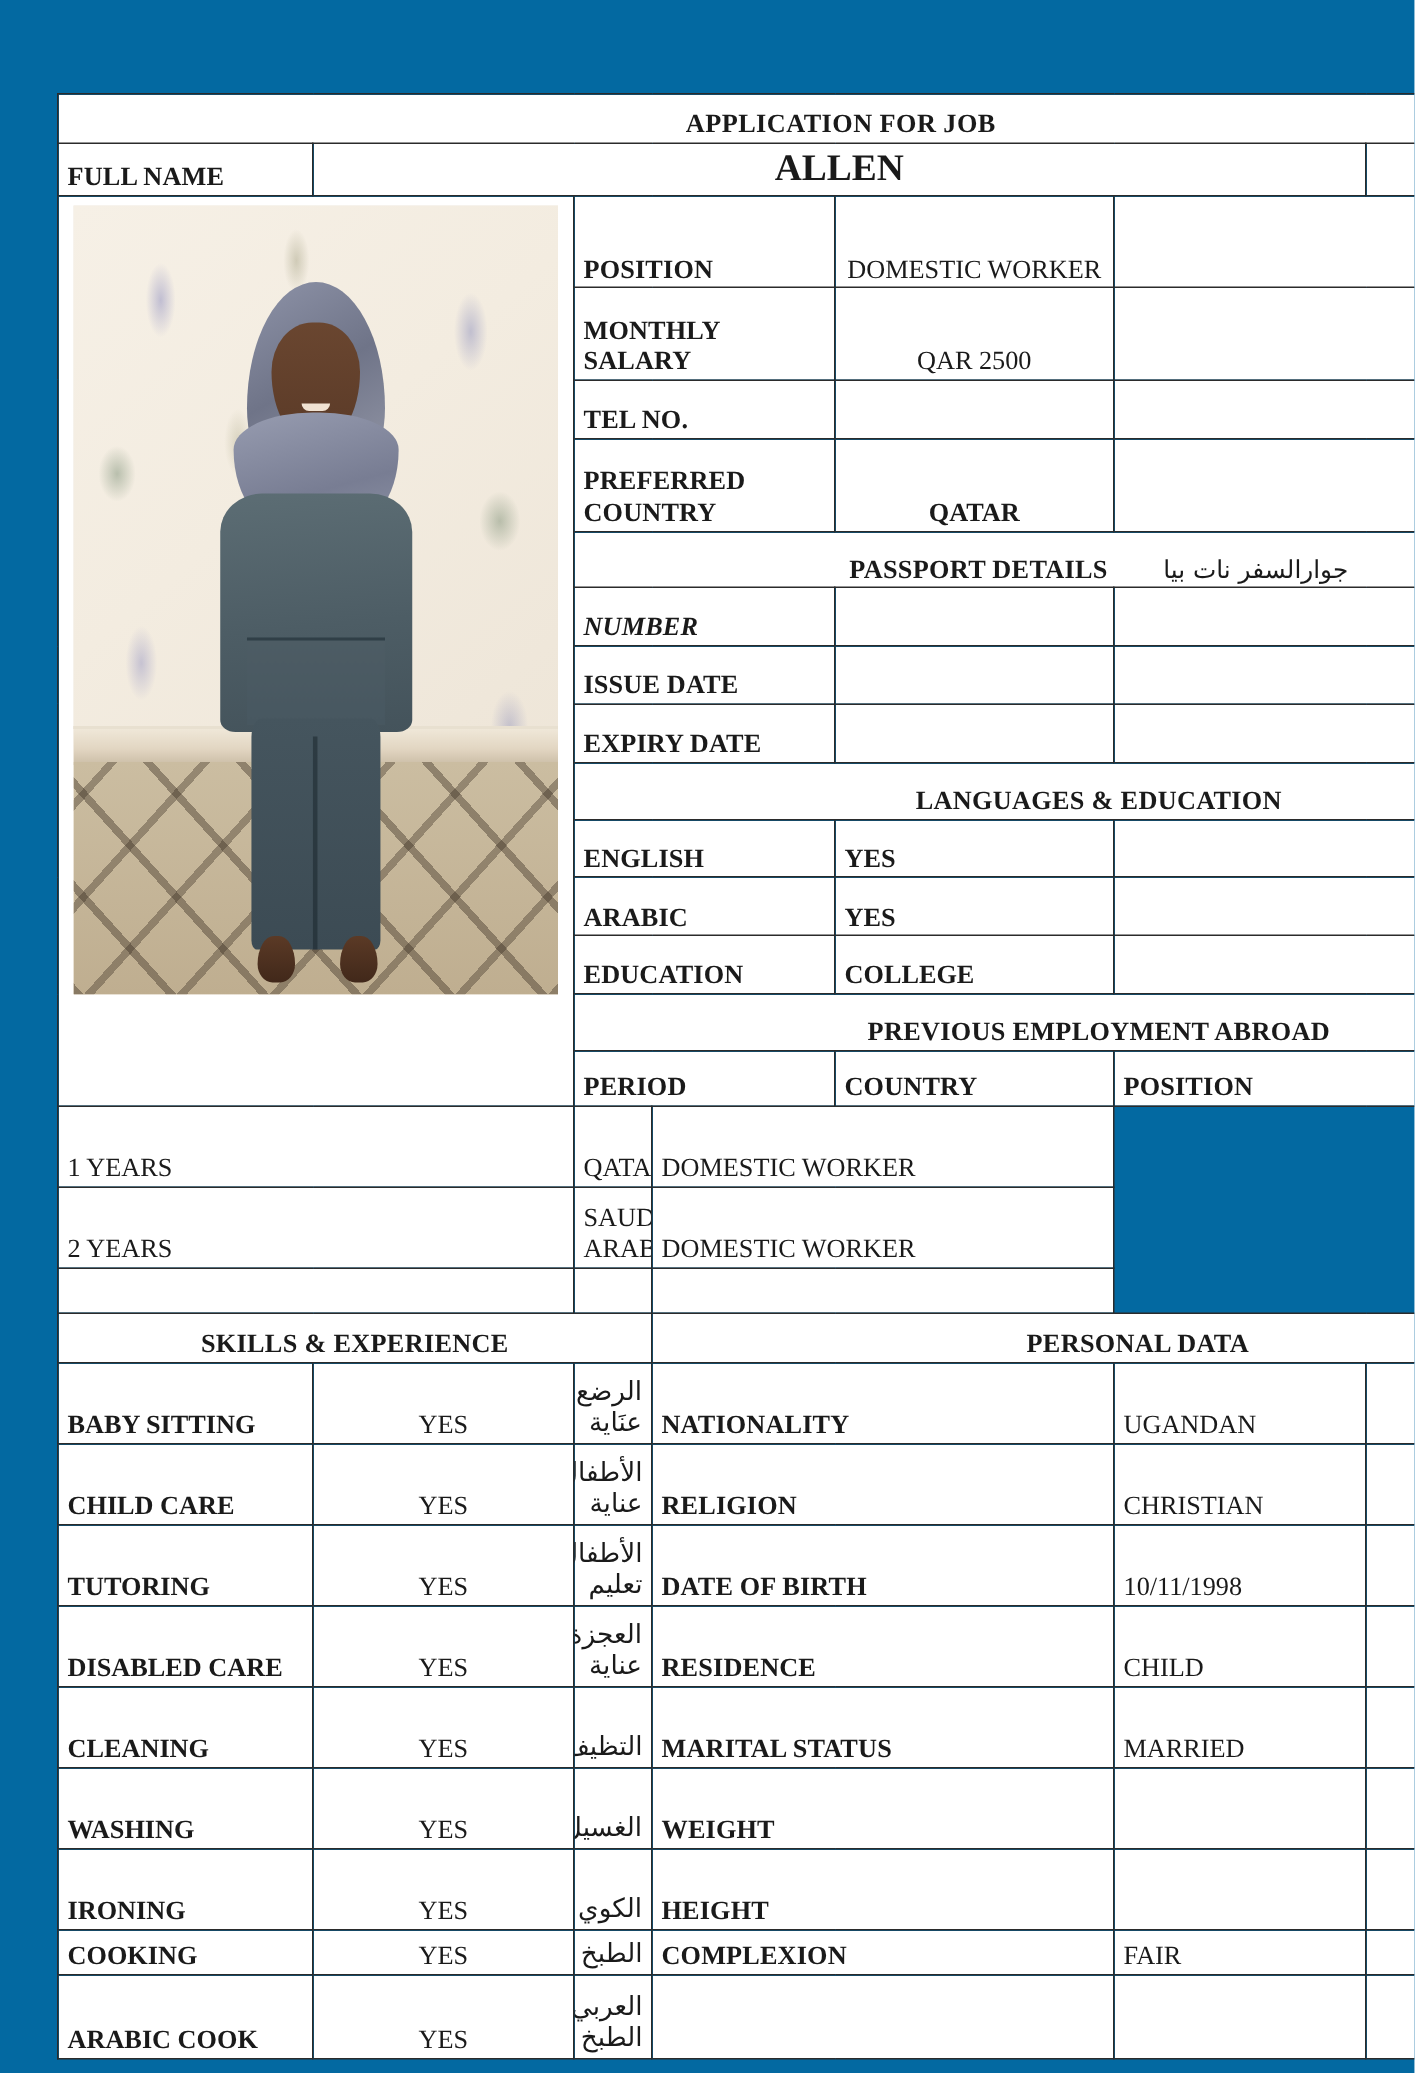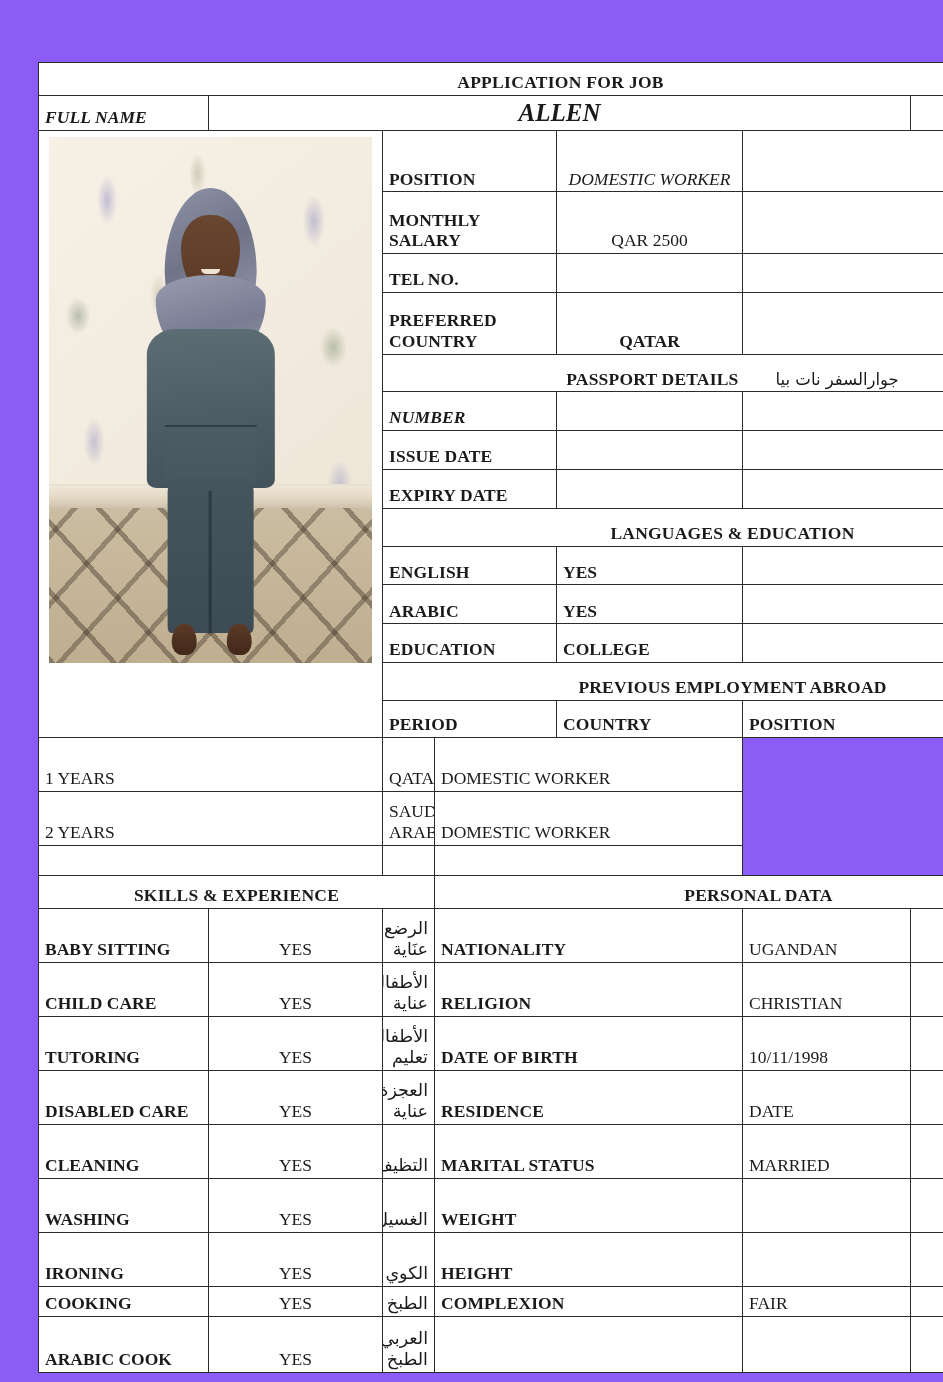--- a/index.html
+++ b/index.html
@@ -5,21 +5,21 @@
   * { box-sizing: border-box; }
   html, body {
     margin: 0; padding: 0;
     background: #ffffff;
     width: 943px; height: 1382px;
     font-family: "Liberation Serif", "DejaVu Serif", serif;
   }
   #page {
     position: relative;
     width: 943px; height: 1382px;
-    background: #8b5cf6;
+    background: #0369a1;
     overflow: hidden;
   }
   table.form {
     position: absolute;
     left: 38px;
     top: 62px;
     width: 870px;
     border-collapse: collapse;
     table-layout: fixed;
   }
@@ -36,21 +36,21 @@
   
   .lbl   { color: #C0392B; font-weight: bold; letter-spacing: .1px; }
   .lbl-s { color: #C0392B; font-weight: bold; font-size: 17px; }
   .val   { color: #1a1a1a; font-weight: normal; }
   .val-b { color: #111; font-weight: bold; }
   .ar    { color: #1a1a1a; font-weight: normal; font-size: 16.5px;
            direction: rtl; text-align: right;
            font-family: "DejaVu Sans", "Liberation Sans", sans-serif; }
   .ar-l  { text-align: right; }
   .ctr   { text-align: center; }
-  .mid   { vertical-align: middle; font-style: italic; }
+  .mid   { vertical-align: middle; }
 
   .title-cell {
     text-align: center;
     color: #D42A20;
     font-weight: bold;
     font-size: 19.5px;
     letter-spacing: .3px;
     vertical-align: middle;
     height: 33px;
   }
@@ -351,21 +351,21 @@
         <td colspan="2" class="lbl">DATE OF BIRTH</td>
         <td class="val">10/11/1998</td>
         <td class="ar">االبلاد تاريج</td>
       </tr>
 
       <tr>
         <td class="lbl-s" style="height:54px;">DISABLED CARE</td>
         <td class="yes-sm">YES</td>
         <td class="ar ar-l">العجزة عناية</td>
         <td colspan="2" class="lbl">RESIDENCE</td>
-        <td class="val">DATE</td>
+        <td class="val">CHILD</td>
         <td class="ar">عية الحالةالإجتما</td>
       </tr>
 
       <tr>
         <td class="lbl-s" style="height:54px;">CLEANING</td>
         <td class="yes-sm">YES</td>
         <td class="ar ar-l">التظيف</td>
         <td colspan="2" class="lbl">MARITAL STATUS</td>
         <td class="val">MARRIED</td>
         <td class="ar">عددالأطقال</td>

